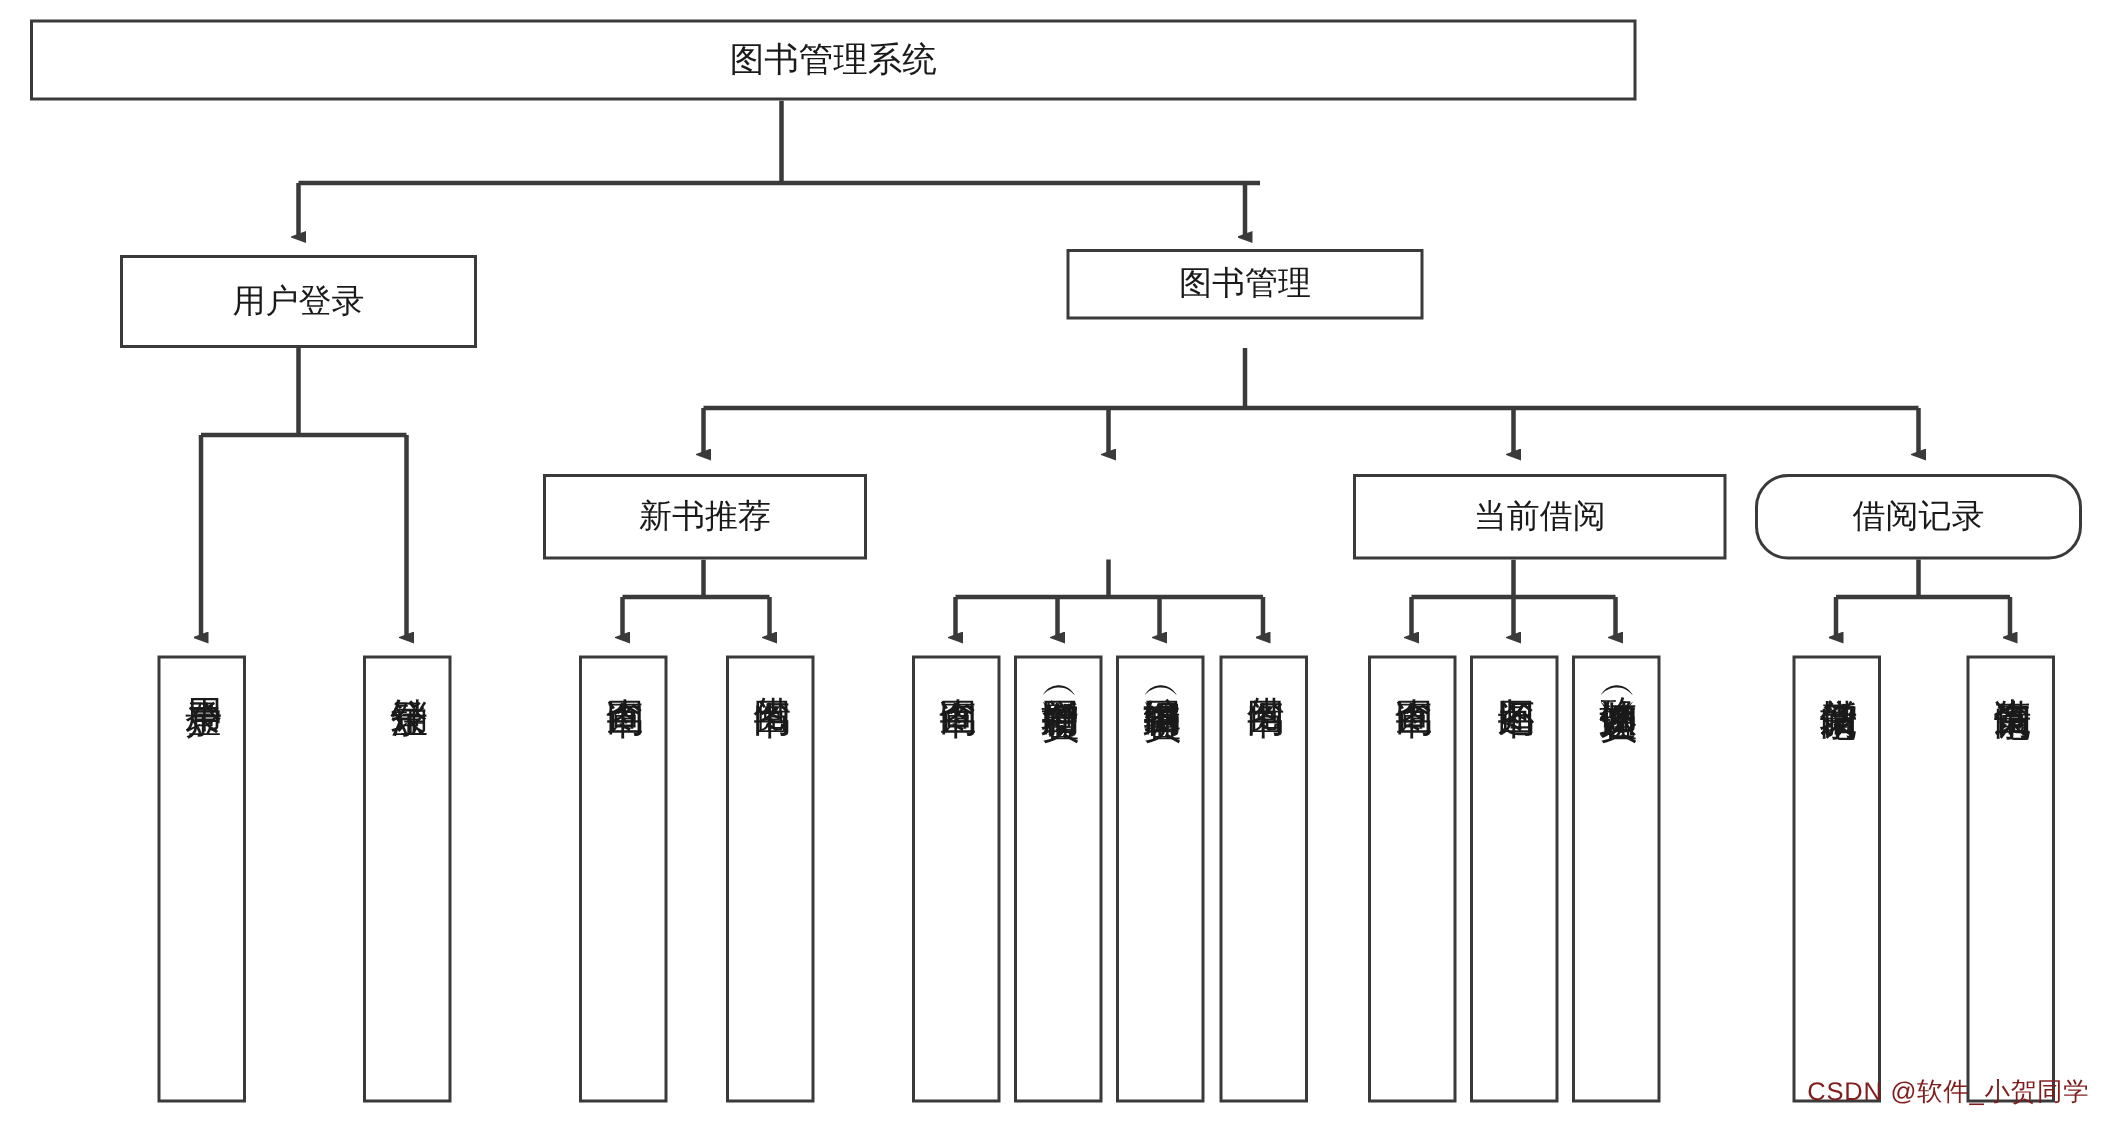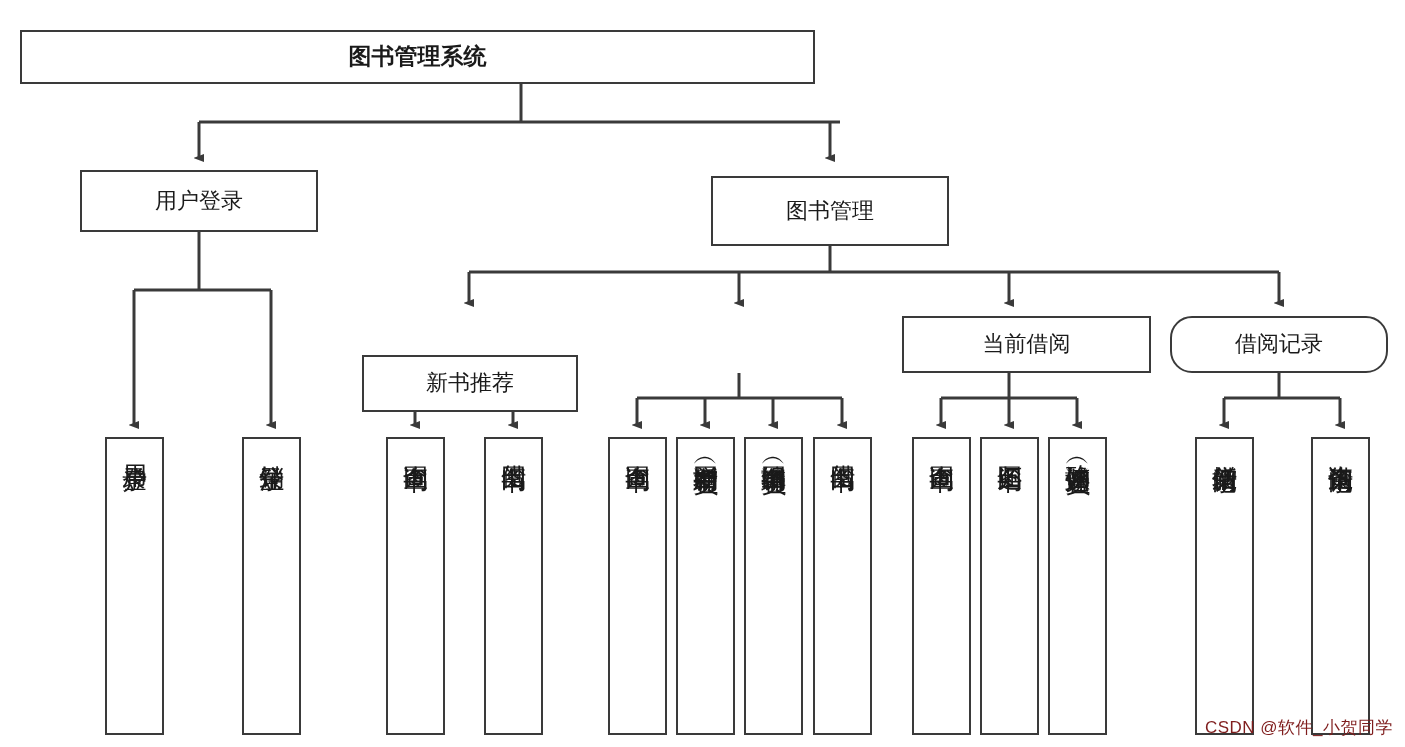--- a/index.html
+++ b/index.html
@@ -114,32 +114,32 @@
       <path d="M1009,398 L1009,425" marker-end="url(#arrow)"></path>
       <path d="M1077,398 L1077,425" marker-end="url(#arrow)"></path>
 
       <path d="M1279,373 L1279,398"></path>
       <path d="M1224,398 L1340,398"></path>
       <path d="M1224,398 L1224,425" marker-end="url(#arrow)"></path>
       <path d="M1340,398 L1340,425" marker-end="url(#arrow)"></path>
     </g>
   </svg>
 
-  <div class="node node-h node-root" style="left:20px; top:30px; width:795px; height:54px;font-weight:bold;">
+  <div class="node node-h node-root" style="left:20px; top:13px; width:1071px; height:54px;">
     <span>图书管理系统</span>
   </div>
 
   <div class="node node-h" style="left:80px; top:170px; width:238px; height:62px;">
     <span>用户登录</span>
   </div>
-  <div class="node node-h" style="left:711px; top:176px; width:238px; height:70px;">
+  <div class="node node-h" style="left:711px; top:166px; width:238px; height:47px;">
     <span>图书管理</span>
   </div>
 
-  <div class="node node-h" style="left:362px; top:316px; width:216px; height:57px;margin-top:39px;">
+  <div class="node node-h" style="left:362px; top:316px; width:216px; height:57px;">
     <span>新书推荐</span>
   </div>
   <div class="node node-h" style="left:902px; top:316px; width:249px; height:57px;">
     <span>当前借阅</span>
   </div>
   <div class="node node-h" style="left:1170px; top:316px; width:218px; height:57px;border-radius:22px;">
     <span>借阅记录</span>
   </div>
 
   <div class="node node-v" style="left:105px; top:437px; width:59px; height:298px;">

